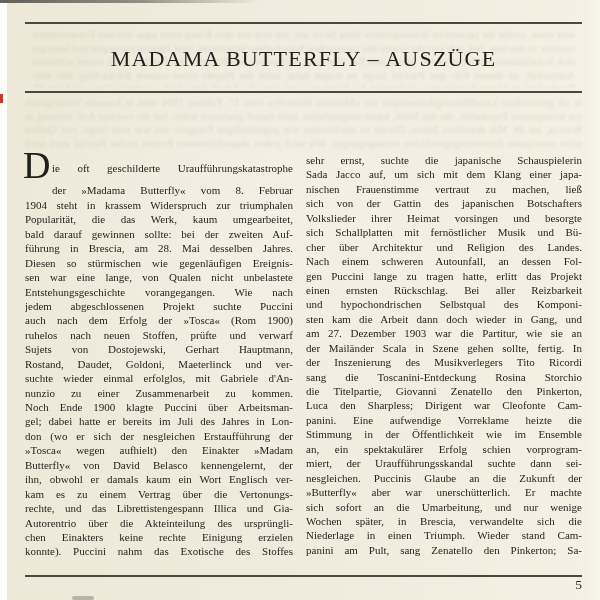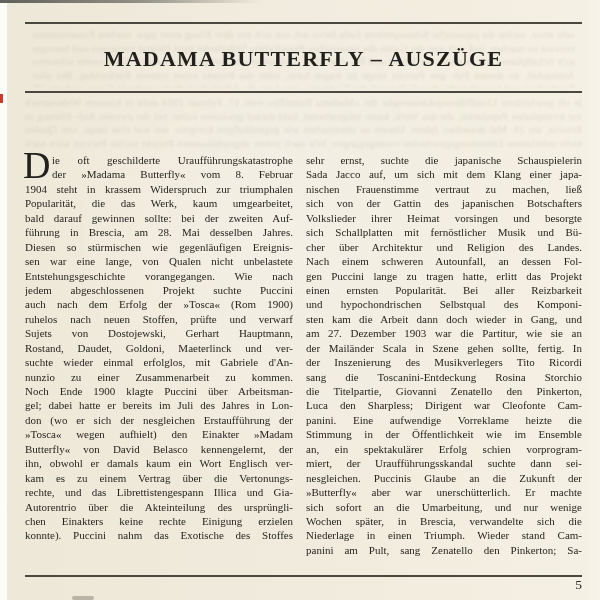--- a/index.html
+++ b/index.html
@@ -22,39 +22,38 @@
   
   .rule{position:absolute;left:25px;width:557px;height:2px;background:#4b4840;}
   .rule-top{top:22px;}
   .rule-mid{top:91px;}
   .rule-bottom{top:575px;}
   
   .title{
     position:absolute;left:25px;top:46px;width:557px;
     text-align:center;font-size:22px;letter-spacing:1.2px;color:#21201c;
     white-space:nowrap;
-    font-weight:bold;
   }
   
   .bleed{
     position:absolute;overflow:hidden;color:#6f6a5c;opacity:.14;
     filter:blur(1.1px);transform:scaleX(-1);
     font-size:11px;line-height:13.5px;text-align:justify;pointer-events:none;
   }
   .bleed-title{left:32px;top:28px;width:543px;height:60px;}
   .bleed-margin{left:25px;top:96px;width:557px;height:55px;}
   
   .column{position:absolute;top:153px;}
   .column-left{left:25px;width:268px;}
   .column-right{left:306px;width:276px;}
   .tline{
     font-size:11px;line-height:14.45px;height:14.45px;overflow:hidden;
     text-align:justify;text-align-last:justify;
   }
-  .tline.indent{padding-left:27px;}
+  .tline.indent{padding-left:27px;margin-top:8px;}
   .dropcap{
     position:absolute;left:-2px;top:-7px;font-size:38px;line-height:1;
     color:#21201c;
   }
   
   .page-number{
     position:absolute;left:540px;top:577px;width:42px;
     text-align:right;font-size:13.5px;color:#262520;
   }
 </style>
@@ -108,21 +107,21 @@
   <div class="column column-right">
       <div class="tline">sehr ernst, suchte die japanische Schauspielerin</div>
       <div class="tline">Sada Jacco auf, um sich mit dem Klang einer japa-</div>
       <div class="tline">nischen Frauenstimme vertraut zu machen, ließ</div>
       <div class="tline">sich von der Gattin des japanischen Botschafters</div>
       <div class="tline">Volkslieder ihrer Heimat vorsingen und besorgte</div>
       <div class="tline">sich Schallplatten mit fernöstlicher Musik und Bü-</div>
       <div class="tline">cher über Architektur und Religion des Landes.</div>
       <div class="tline">Nach einem schweren Autounfall, an dessen Fol-</div>
       <div class="tline">gen Puccini lange zu tragen hatte, erlitt das Projekt</div>
-      <div class="tline">einen ernsten Popularität. Bei aller Reizbarkeit</div>
+      <div class="tline">einen ernsten Rückschlag. Bei aller Reizbarkeit</div>
       <div class="tline">und hypochondrischen Selbstqual des Komponi-</div>
       <div class="tline">sten kam die Arbeit dann doch wieder in Gang, und</div>
       <div class="tline">am 27. Dezember 1903 war die Partitur, wie sie an</div>
       <div class="tline">der Mailänder Scala in Szene gehen sollte, fertig. In</div>
       <div class="tline">der Inszenierung des Musikverlegers Tito Ricordi</div>
       <div class="tline">sang die Toscanini-Entdeckung Rosina Storchio</div>
       <div class="tline">die Titelpartie, Giovanni Zenatello den Pinkerton,</div>
       <div class="tline">Luca den Sharpless; Dirigent war Cleofonte Cam-</div>
       <div class="tline">panini. Eine aufwendige Vorreklame heizte die</div>
       <div class="tline">Stimmung in der Öffentlichkeit wie im Ensemble</div>

